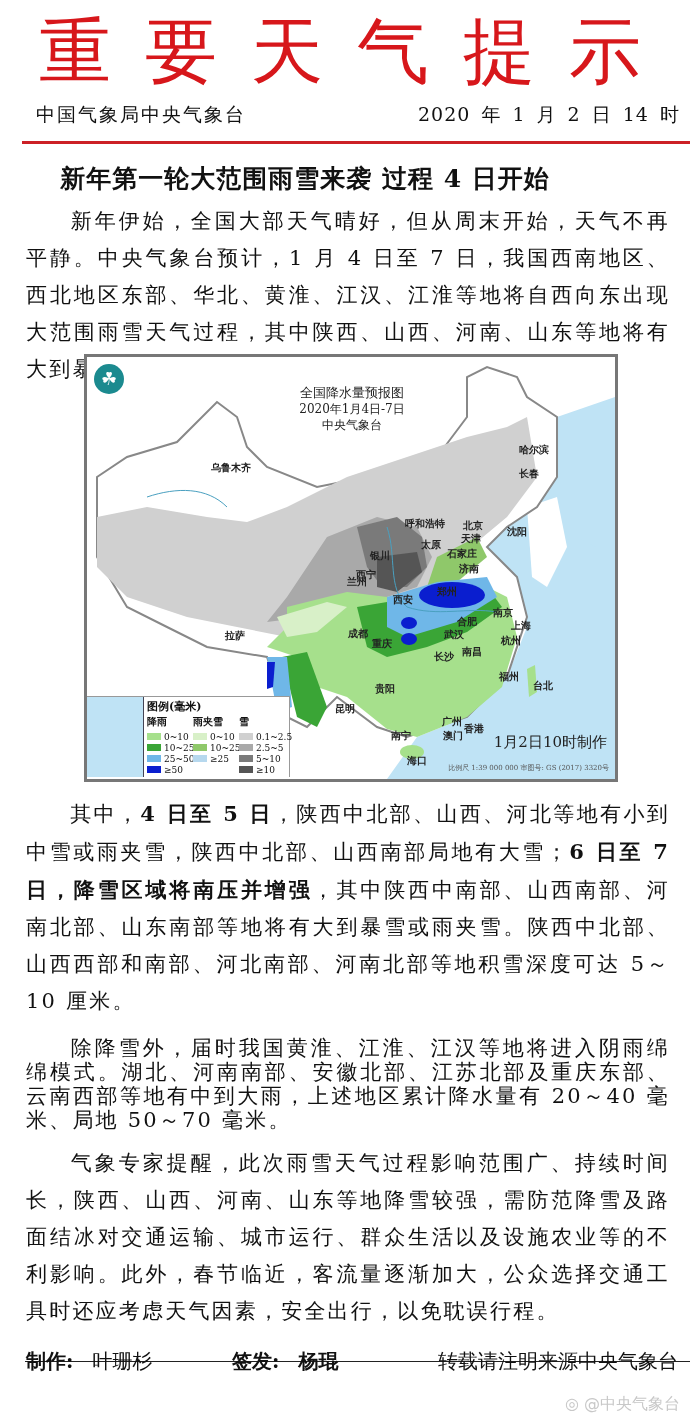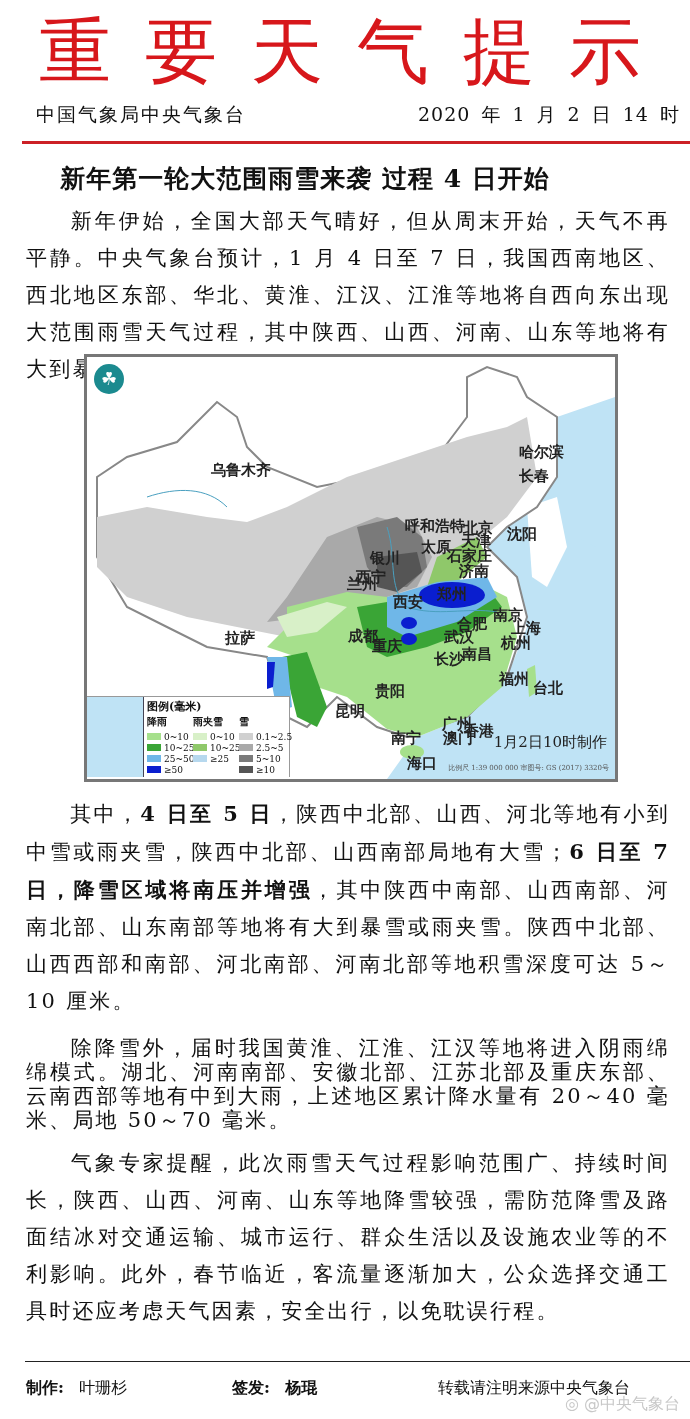--- a/index.html
+++ b/index.html
@@ -24,37 +24,37 @@
 
   
   .map { position: absolute; left: 84px; top: 354px; width: 528px; height: 422px;
          border: 3px solid #777; background: #ffffff; overflow: hidden; }
   .map svg { position: absolute; left: 0; top: 0; }
   .map-logo { position: absolute; left: 7px; top: 7px; width: 30px; height: 30px; border-radius: 50%;
               background: #1b8a8f; color: #fff; font-size: 18px; text-align: center; line-height: 30px; }
   .map-title { position: absolute; left: 190px; top: 28px; width: 150px; text-align: center;
                font-size: 12px; line-height: 16px; color: #222; }
   .map-title .t1 { font-size: 13px; }
-  .city { position: absolute; font-family: "DejaVu Sans", sans-serif; font-size: 15px; font-weight: bold;
+  .city { position: absolute; font-family: "DejaVu Sans", sans-serif; font-size: 10px; font-weight: bold;
           color: #222; white-space: nowrap; }
   .legend { position: absolute; left: 0; top: 339px; width: 202px; height: 80px; background: #fff;
             border-top: 1px solid #999; border-right: 1px solid #999; font-size: 9px; }
   .legend-inset { position: absolute; left: 0; top: 0; width: 56px; height: 80px; background: #bfe3f5;
                   border-right: 1px solid #445; }
   .legend-title { position: absolute; left: 60px; top: 2px; font-size: 11px; font-weight: bold; }
   .legend-col { position: absolute; top: 18px; }
   .legend-col .hd { font-weight: bold; font-size: 10px; margin-bottom: 2px; }
   .legend-row { display: flex; align-items: center; height: 11px; white-space: nowrap; }
   .sw { display: inline-block; width: 14px; height: 7px; margin-right: 3px; }
   .made { position: absolute; right: 8px; top: 376px; font-size: 15px; color: #222; }
   .scale { position: absolute; right: 6px; top: 406px; font-size: 7px; color: #555; }
 
   
   .foot-rule { position: absolute; left: 25px; right: 0; top: 1361px; height: 1px; background: #222; }
-  .foot { position: absolute; top: 1378px; font-size: 16px; }
+  .foot { position: absolute; top: 1348px; font-size: 20px; }
   .foot b { font-weight: bold; }
   .f1 { left: 26px; }
   .f2 { left: 232px; }
   .f3 { left: 438px; }
   .watermark { position: absolute; right: 10px; top: 1394px; font-family: "DejaVu Sans", sans-serif;
                font-size: 16px; color: #c8c8c8; }
 </style>
 </head>
 <body>
 
@@ -104,20 +104,25 @@
 
     <path d="M440 312 L448 308 L450 335 L442 340 Z" fill="#a6e08c"></path>
 
     <ellipse cx="325" cy="395" rx="12" ry="7" fill="#a6e08c"></ellipse>
 
     <path d="M60 140 C90 130 120 130 140 150" stroke="#4aa0c0" stroke-width="1" fill="none"></path>
     <path d="M300 170 C310 200 300 230 320 250 C350 260 380 250 410 255" stroke="#4aa0c0" stroke-width="1" fill="none"></path>
   </svg>
 
   <div class="map-logo">☘</div>
+  <div class="map-title">
+    <div class="t1">全国降水量预报图</div>
+    <div>2020年1月4日-7日</div>
+    <div>中央气象台</div>
+  </div>
 
   <div id="city-layer">
       <span class="city" style="left: 124px; top: 104px;">乌鲁木齐</span>
       <span class="city" style="left: 432px; top: 86px;">哈尔滨</span>
       <span class="city" style="left: 432px; top: 110px;">长春</span>
       <span class="city" style="left: 420px; top: 136px; margin-top: 32px;">沈阳</span>
       <span class="city" style="left: 318px; top: 160px;">呼和浩特</span>
       <span class="city" style="left: 376px; top: 162px;">北京</span>
       <span class="city" style="left: 374px; top: 175px;">天津</span>
       <span class="city" style="left: 334px; top: 181px;">太原</span>

